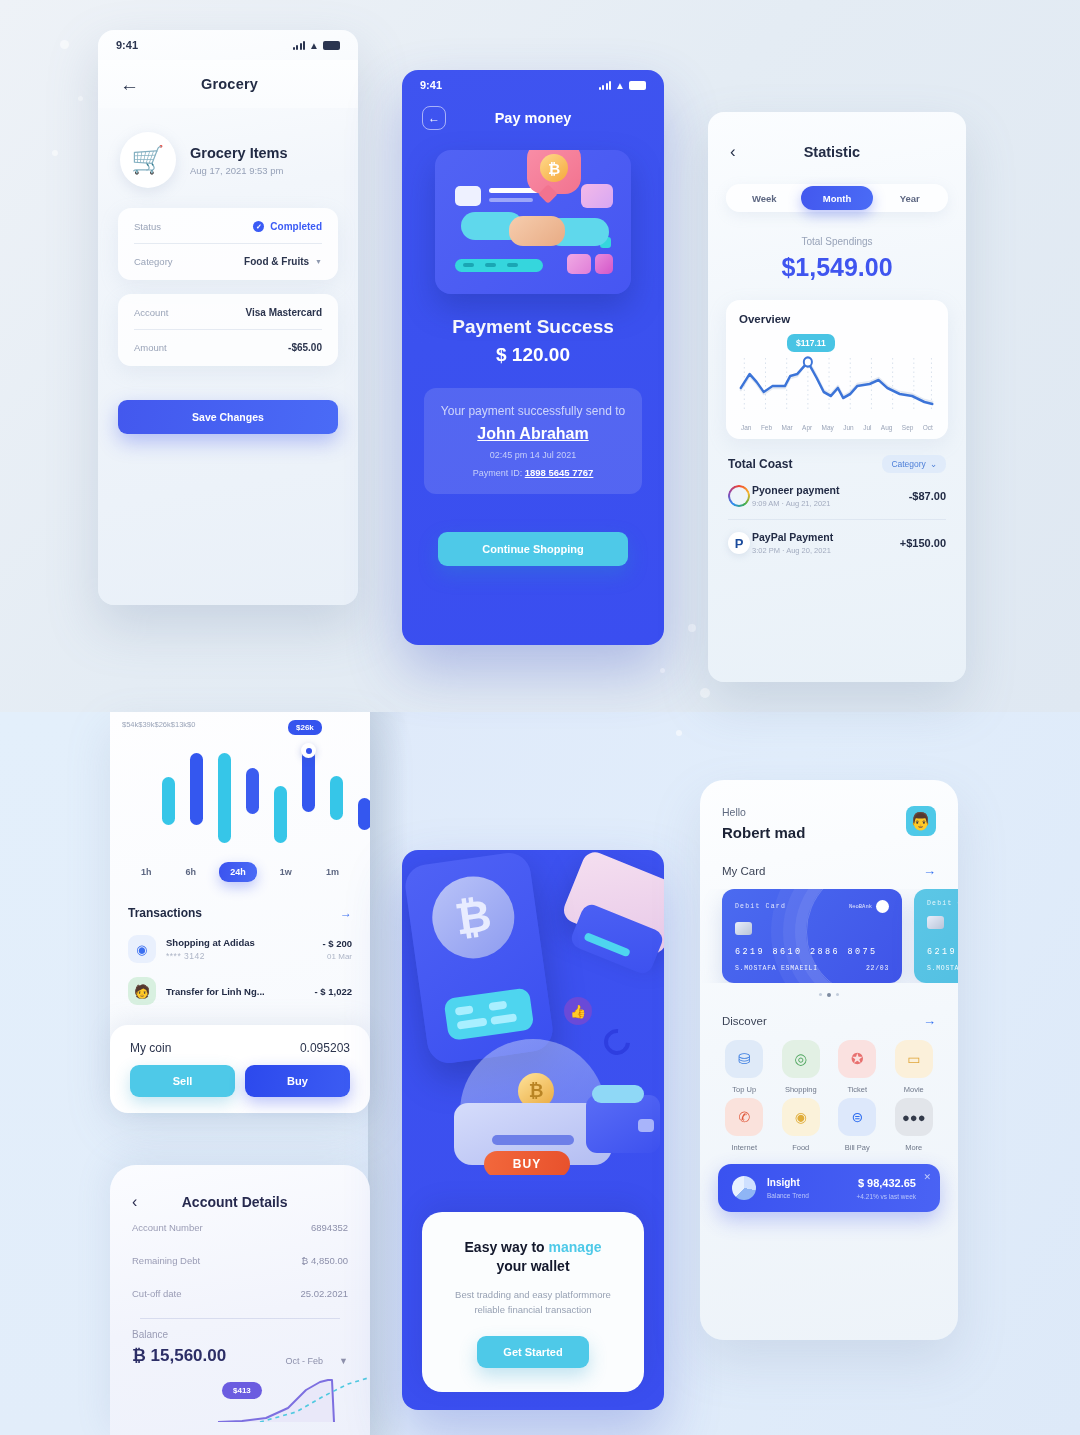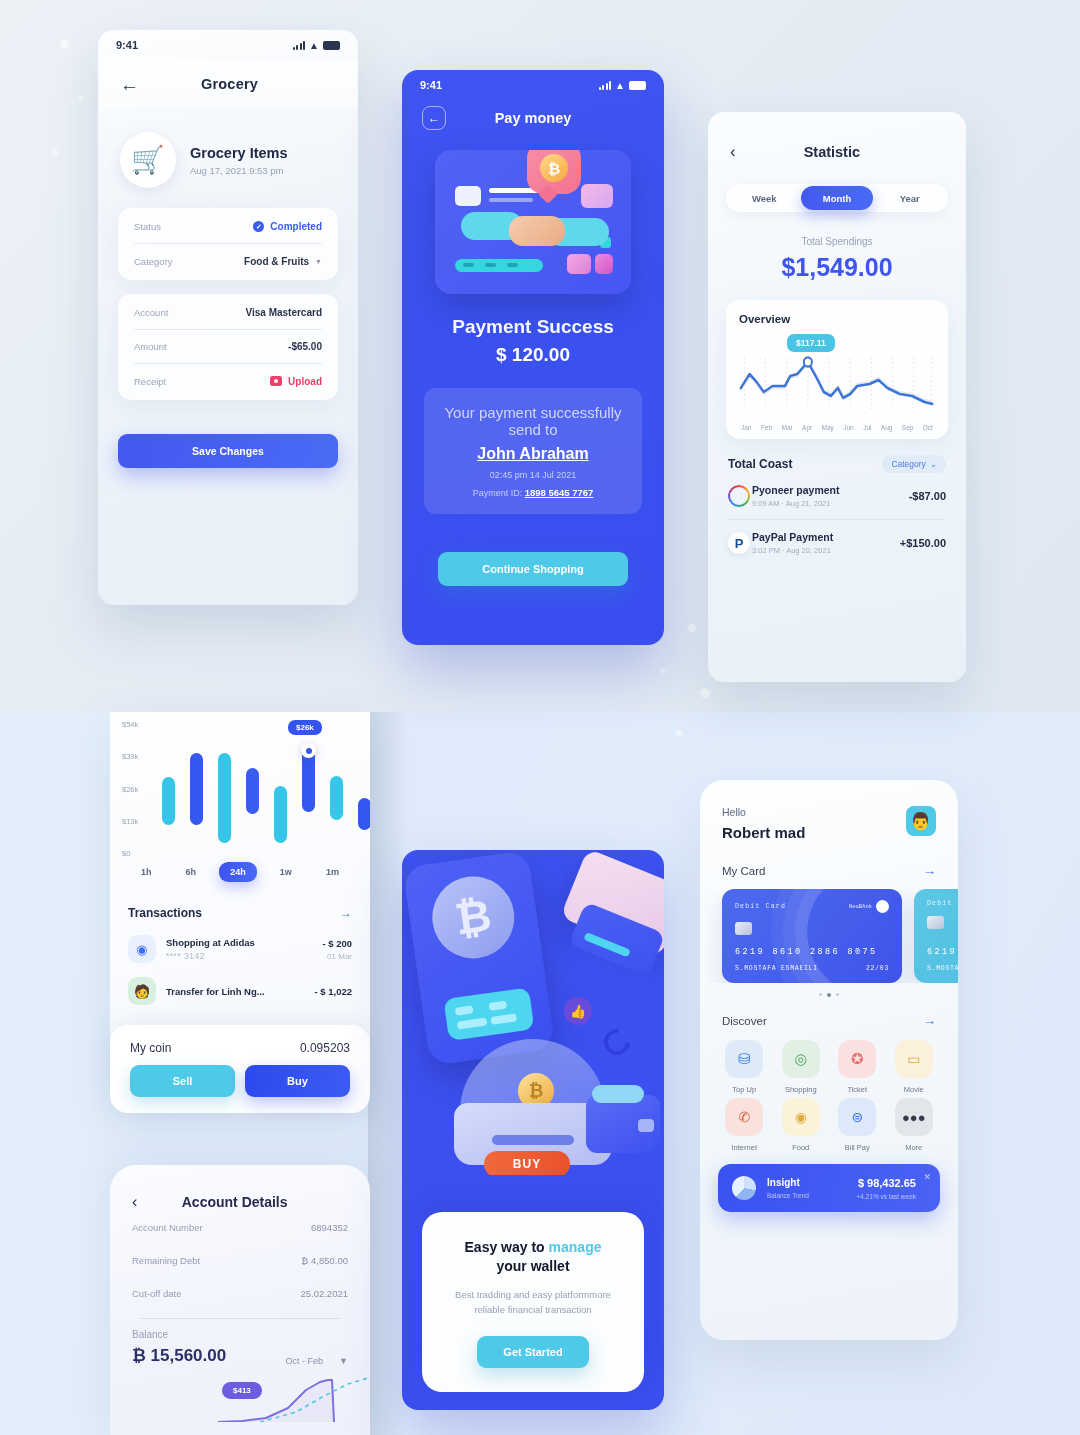--- a/index.html
+++ b/index.html
@@ -123,21 +123,21 @@
   .pa-bub:after{content:"";position:absolute;left:14px;bottom:-7px;width:14px;height:14px;
      background:#f2738f;border-radius:3px;transform:rotate(45deg);}
   .pa-coin{width:28px;height:28px;border-radius:50%;
      background:linear-gradient(140deg,#ffd98c,#f5a93c);color:#fff;font-size:15px;
      font-weight:bold;display:flex;align-items:center;justify-content:center;
      position:relative;z-index:2;}
   .pay-succ { text-align:center; color:#fff; font-size:19px; font-weight:bold; margin-top:22px; }
   .pay-amt { text-align:center; color:#fff; font-size:19px; font-weight:bold; margin-top:6px; }
   .pay-box { margin:22px 22px 0; background:rgba(255,255,255,.13); border-radius:12px;
      padding:16px 12px; text-align:center; }
-  .pb-t1 { font-size:15px; color:#cfd6fb; }
+  .pb-t1 { font-size:12px; color:#cfd6fb; }
   .pb-name { font-size:16px; font-weight:bold; color:#fff; margin-top:7px;
      text-decoration:underline; }
   .pb-t2 { font-size:9px; color:#c6cffa; margin-top:7px; }
   .pb-t3 { font-size:9px; color:#c6cffa; margin-top:7px; }
   .pb-t3 b { color:#fff; text-decoration:underline; font-size:9.5px; }
   .pay-btn { margin:38px 36px 0; height:34px; border-radius:9px; background:#4ec9e8;
      color:#fff; font-size:11px; font-weight:bold; display:flex;
      align-items:center; justify-content:center;
      box-shadow:0 8px 20px rgba(40,150,200,.30); }
 
@@ -191,21 +191,21 @@
 
   
   #crypto {
     left:110px; top:712px; width:260px; height:400px;
     background:linear-gradient(170deg,#fefeff,#f6f9fd);
     border-radius:0 0 26px 26px;
     box-shadow:0 18px 45px rgba(120,145,180,.18);
   }
   .cy-chart { position:relative; margin:8px 12px 0; height:138px; }
   .cy-yl { position:absolute; left:0; top:0; height:100%; width:30px;
-     display:flex; flex-direction:column; justify-content:space-between;
+     display:flex; flex-direction:row; justify-content:space-between;
      font-size:7.5px; color:#9aa4b8; }
   .cy-bars { position:absolute; left:36px; right:6px; top:4px; bottom:16px; }
   .cy-bar { position:absolute; width:13px; border-radius:7px; }
   .cy-mk { position:absolute; width:15px; height:15px; border-radius:50%; background:#fff;
      box-shadow:0 2px 7px rgba(60,80,180,.3); display:flex; align-items:center;
      justify-content:center; }
   .cy-mk i { width:6px; height:6px; border-radius:50%; background:#3554ee; display:block;}
   .cy-tip { position:absolute; background:#3554ee; color:#fff; font-size:8px;
      font-weight:bold; padding:3px 8px; border-radius:7px; }
   .cy-seg { display:flex; justify-content:space-between; margin:4px 20px 0; }
@@ -451,27 +451,20 @@
   </div>
   <div class="gro-card">
     <div class="gro-row">
       <span class="gro-lbl">Account</span>
       <span class="gro-val">Visa Mastercard</span>
     </div>
     <div class="gro-row">
       <span class="gro-lbl">Amount</span>
       <span class="gro-val">-$65.00</span>
     </div>
-    <div class="gro-row">
-      <span class="gro-lbl">Receipt</span>
-      <span class="gro-val red">
-        <span class="cam"></span>
-        <span>Upload</span>
-      </span>
-    </div>
   </div>
   <div class="gro-save">Save Changes</div>
 </div>
 
 <div class="phone" id="pay">
   <div class="statusbar">
     <span>9:41</span>
     <span class="sb-icons">
       <span class="sig">
           <i></i>

